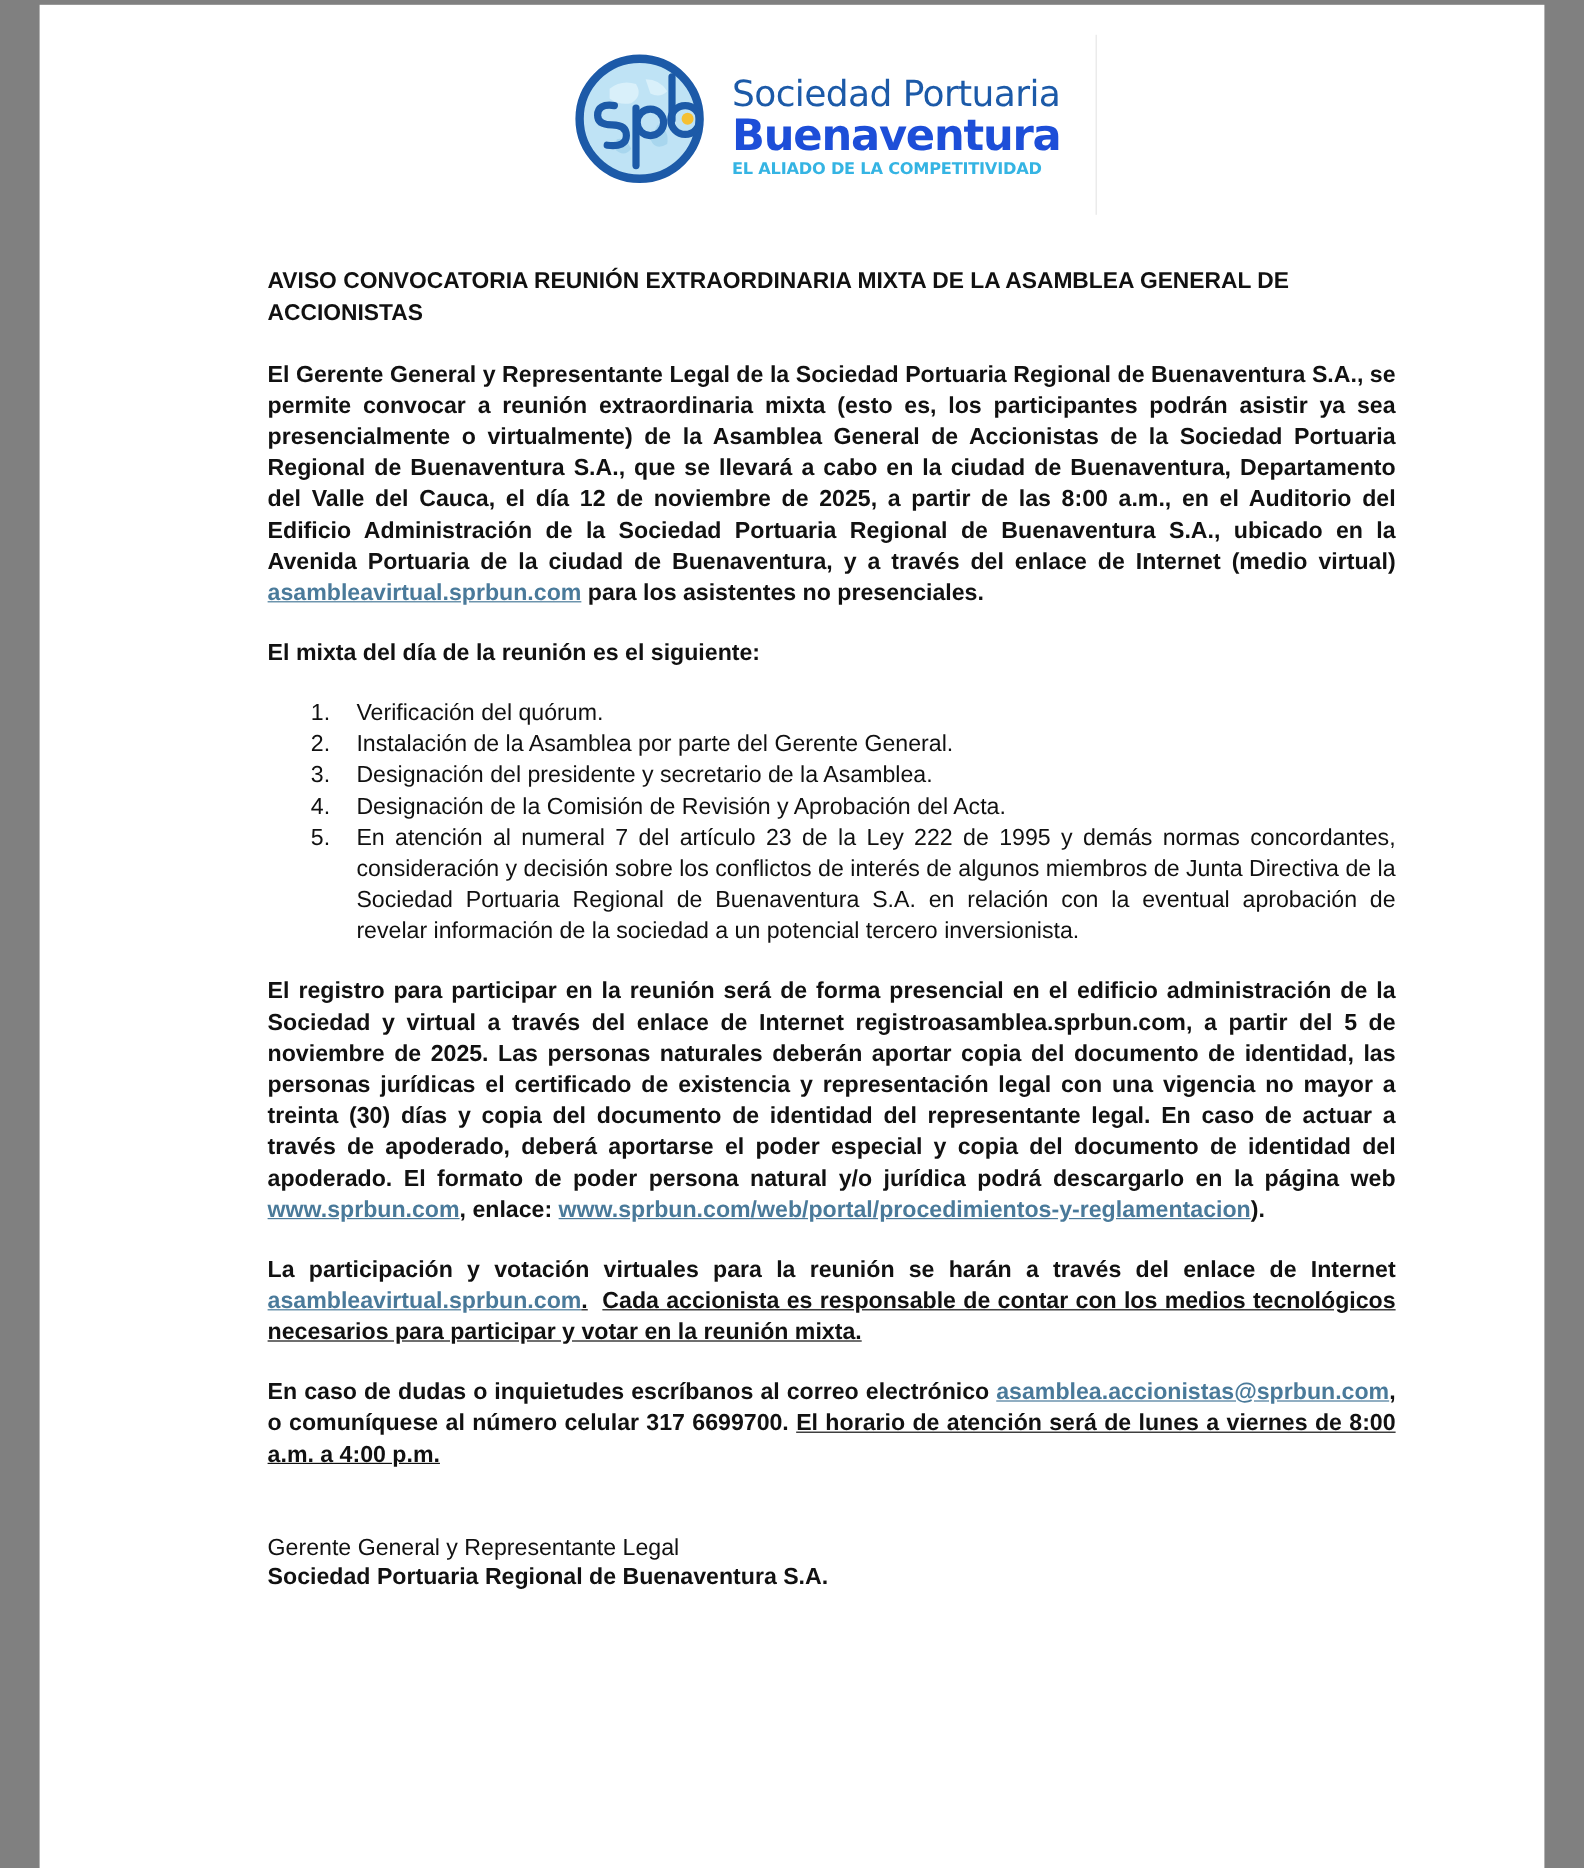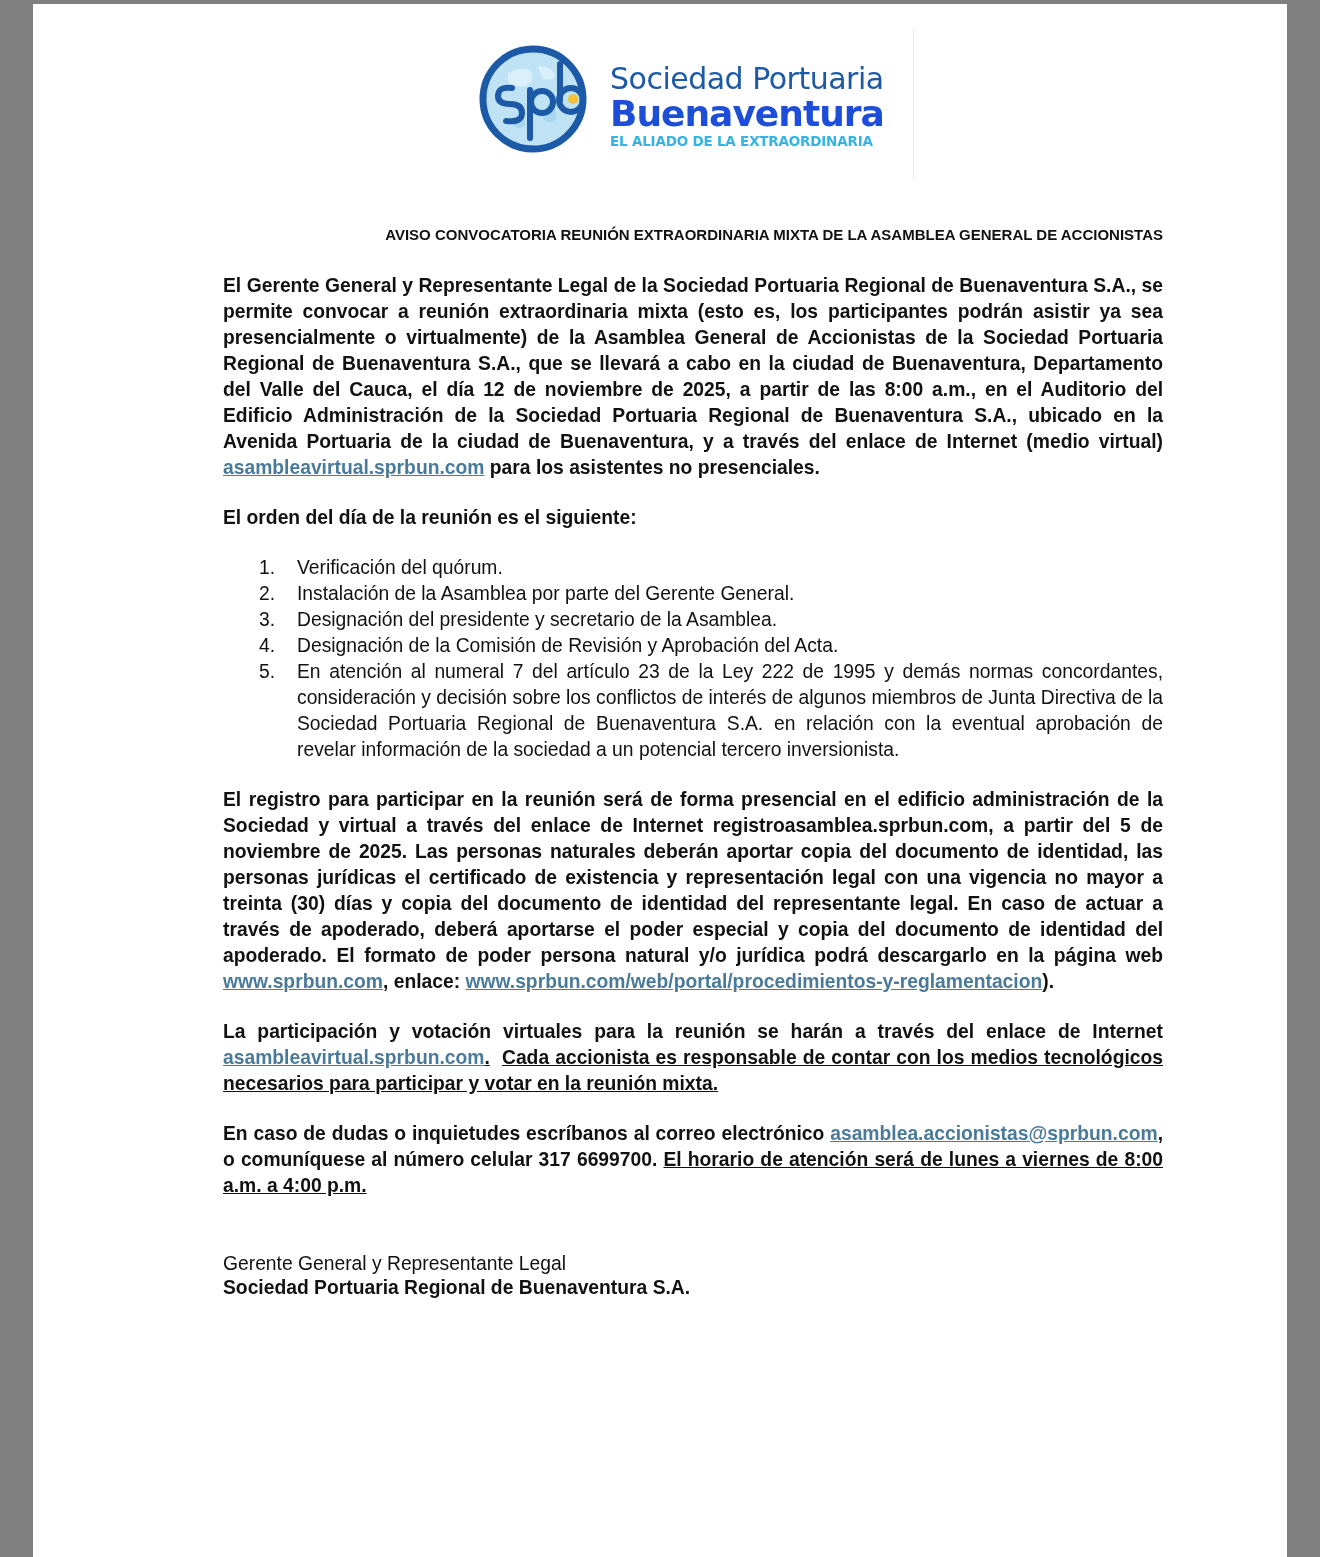--- a/index.html
+++ b/index.html
@@ -65,23 +65,23 @@
 
   
   .content {
     position: absolute;
     left: 190px; top: 217px;
     width: 940px;
     font-size: 19.3px;
     line-height: 26px;
   }
   .title {
-    text-align: right;
+    text-align: left;
     font-weight: bold;
-    font-size: 15px;
+    font-size: 19px;
     line-height: 27px;
     margin: 0 0 25px 0;
     width: 940px;
   }
   p { margin: 0; text-align: justify; font-weight: bold; }
   .para { margin-bottom: 24px; }
   a.link {
     color: #4a7a9a;
     text-decoration: underline;
   }
@@ -124,32 +124,32 @@
       <path d="M52 46 v48" fill="none" stroke="#1c5aa8" stroke-width="6" stroke-linecap="round"></path>
       <circle cx="64" cy="58" r="11" fill="none" stroke="#1c5aa8" stroke-width="6"></circle>
 
       <path d="M82 20 v36" fill="none" stroke="#1c5aa8" stroke-width="6" stroke-linecap="round"></path>
       <circle cx="93" cy="56" r="12" fill="none" stroke="#1c5aa8" stroke-width="6"></circle>
       <circle cx="95" cy="55" r="5" fill="#f5c033"></circle>
     </svg>
     <div class="logo-text">
       <div class="logo-line1">Sociedad Portuaria</div>
       <div class="logo-line2">Buenaventura</div>
-      <div class="logo-line3">EL ALIADO DE LA EXTRAORDINARIA</div>
+      <div class="logo-line3">EL ALIADO DE LA COMPETITIVIDAD</div>
     </div>
   </div>
   <div class="logo-divider"></div>
 
   <div class="content">
 
     <div class="title">AVISO CONVOCATORIA REUNIÓN EXTRAORDINARIA MIXTA DE LA ASAMBLEA GENERAL DE ACCIONISTAS</div>
 
     <p class="para"><span>El Gerente General y Representante Legal de la Sociedad Portuaria Regional de Buenaventura S.A., se permite convocar a reunión extraordinaria mixta  (esto es, los participantes podrán asistir ya sea presencialmente  o  virtualmente) de la Asamblea General de Accionistas de la Sociedad Portuaria Regional de Buenaventura S.A., que se llevará a cabo en la ciudad de Buenaventura, Departamento del Valle del Cauca, el día 12 de noviembre de 2025, a partir de las 8:00 a.m., en el Auditorio del Edificio Administración de la Sociedad Portuaria Regional de Buenaventura S.A., ubicado en la Avenida Portuaria de la ciudad de Buenaventura, y  a través del enlace de Internet (medio virtual) </span><a class="link">asambleavirtual.sprbun.com</a><span> para los asistentes no presenciales.</span></p>
 
-    <p>El orden del día de la reunión es el siguiente:</p>
+    <p>El mixta del día de la reunión es el siguiente:</p>
 
     <ol class="agenda">
       <li><span class="num">1.</span><span>Verificación del quórum.</span></li>
       <li><span class="num">2.</span><span>Instalación de la Asamblea por parte del Gerente General.</span></li>
       <li><span class="num">3.</span><span>Designación del presidente y secretario de la Asamblea.</span></li>
       <li><span class="num">4.</span><span>Designación de la Comisión de Revisión y Aprobación del Acta.</span></li>
       <li class="agenda-item5" style="text-align:justify;"><span class="num">5.</span><span>En atención al numeral 7 del artículo 23 de la Ley 222 de 1995 y demás normas concordantes, consideración y decisión sobre los conflictos de interés de algunos miembros de Junta Directiva de la Sociedad Portuaria Regional de Buenaventura S.A. en relación con la eventual aprobación de revelar información de la sociedad a un potencial tercero inversionista.</span></li>
     </ol>
 
     <p class="para"><span>El registro para participar en la reunión será de forma presencial en el edificio administración de la Sociedad y virtual a través del enlace de Internet registroasamblea.sprbun.com, a partir del 5 de noviembre de 2025. Las personas naturales deberán aportar copia del documento de identidad, las personas jurídicas el certificado de existencia y representación legal con una vigencia no mayor a treinta (30) días y copia del documento de identidad del representante legal. En caso de actuar a través de apoderado, deberá aportarse el poder especial y copia del documento de identidad del apoderado. El formato de poder persona natural y/o jurídica podrá descargarlo en la página web </span><a class="link">www.sprbun.com</a><span>, enlace: </span><a class="link">www.sprbun.com/web/portal/procedimientos-y-reglamentacion</a><span>).</span></p>

